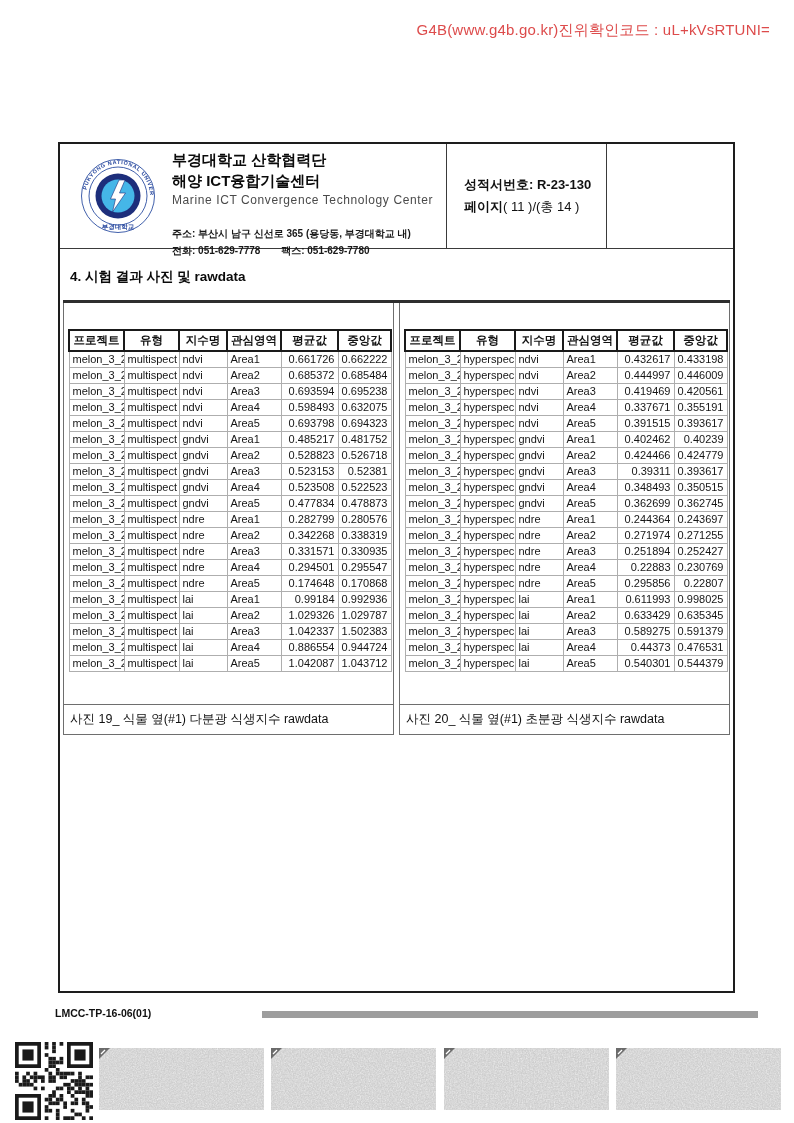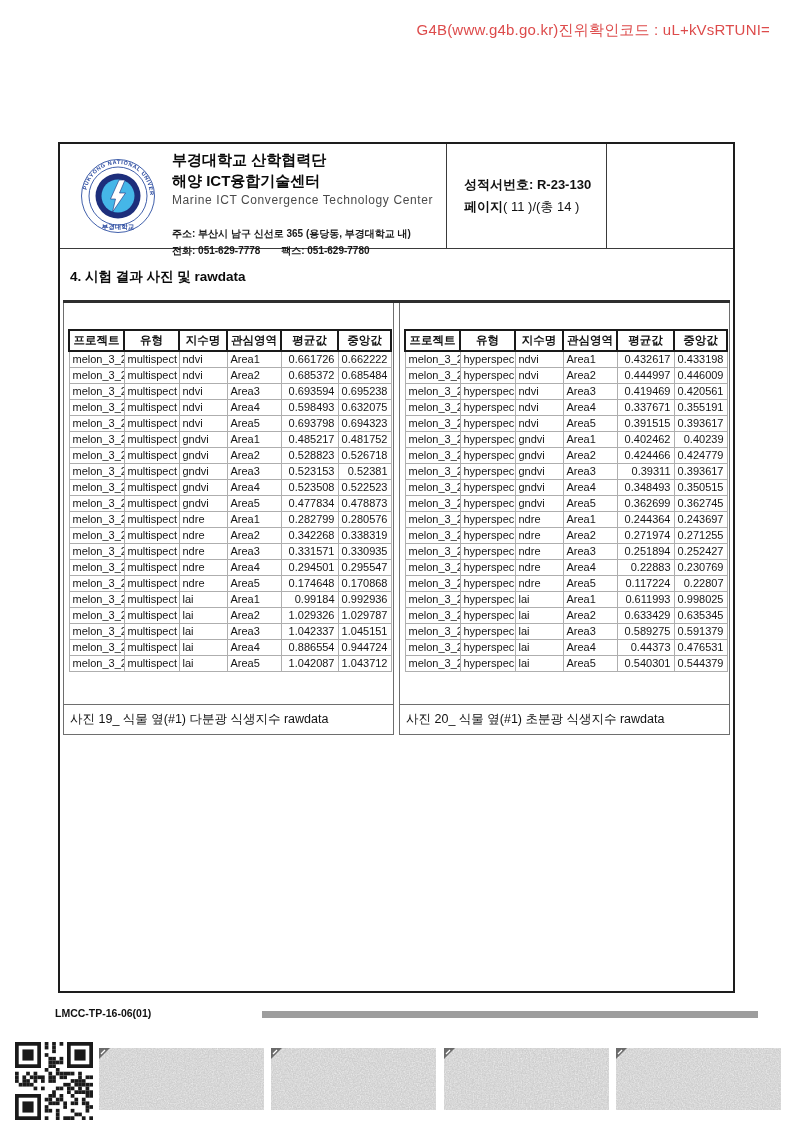--- a/index.html
+++ b/index.html
@@ -276,21 +276,21 @@
                 <td class="c3">Area2</td>
                 <td class="c4">1.029326</td>
                 <td class="c5">1.029787</td>
               </tr>
               <tr>
                 <td class="c0">melon_3_2</td>
                 <td class="c1">multispect</td>
                 <td class="c2">lai</td>
                 <td class="c3">Area3</td>
                 <td class="c4">1.042337</td>
-                <td class="c5">1.045151</td>
+                <td class="c5">1.502383</td>
               </tr>
               <tr>
                 <td class="c0">melon_3_2</td>
                 <td class="c1">multispect</td>
                 <td class="c2">lai</td>
                 <td class="c3">Area4</td>
                 <td class="c4">0.886554</td>
                 <td class="c5">0.944724</td>
               </tr>
               <tr>
@@ -437,21 +437,21 @@
                 <td class="c2">ndre</td>
                 <td class="c3">Area4</td>
                 <td class="c4">0.22883</td>
                 <td class="c5">0.230769</td>
               </tr>
               <tr>
                 <td class="c0">melon_3_2</td>
                 <td class="c1">hyperspec</td>
                 <td class="c2">ndre</td>
                 <td class="c3">Area5</td>
-                <td class="c4">0.117224</td>
+                <td class="c4">0.295856</td>
                 <td class="c5">0.22807</td>
               </tr>
               <tr>
                 <td class="c0">melon_3_2</td>
                 <td class="c1">hyperspec</td>
                 <td class="c2">lai</td>
                 <td class="c3">Area1</td>
                 <td class="c4">0.611993</td>
                 <td class="c5">0.998025</td>
               </tr>

